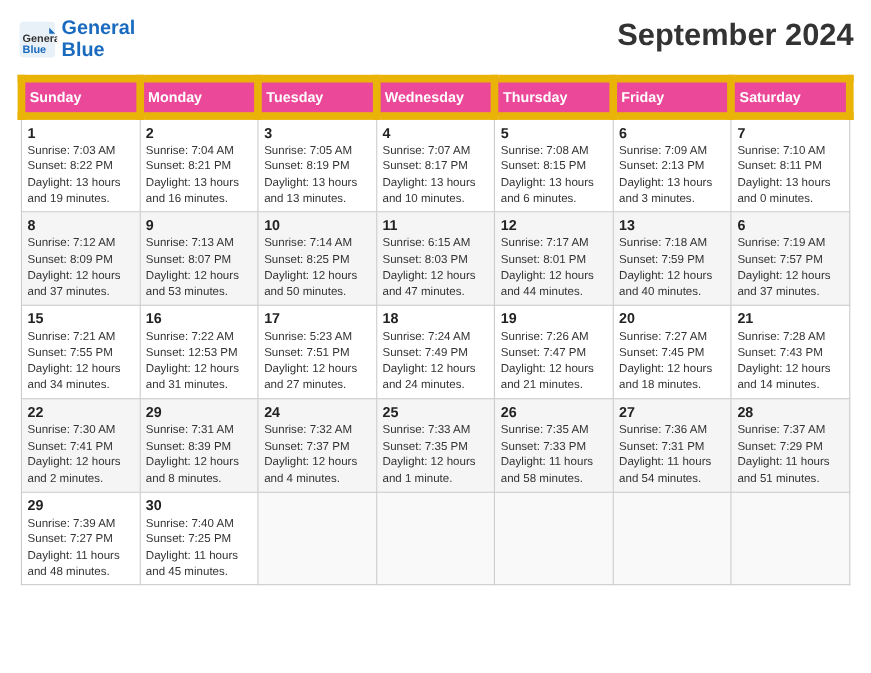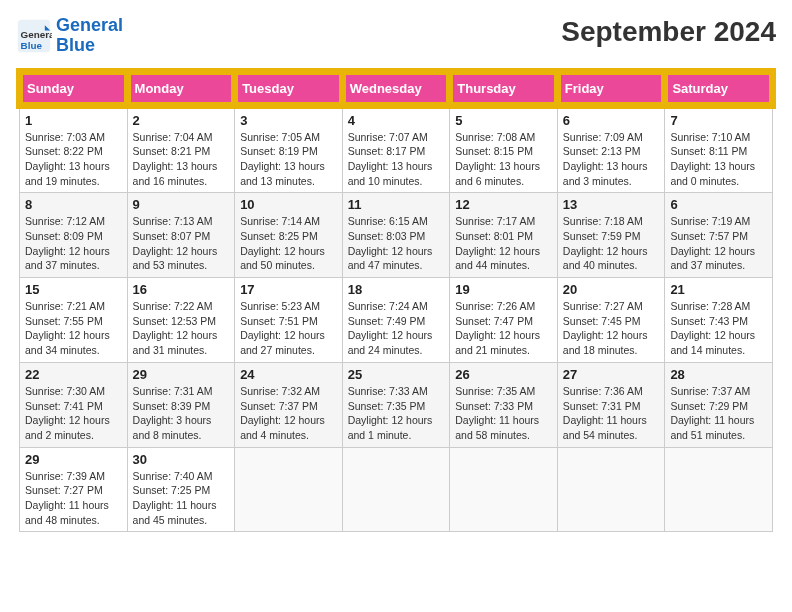--- a/index.html
+++ b/index.html
@@ -304,21 +304,21 @@
           <div>Sunrise: 7:30 AM</div>
           <div>Sunset: 7:41 PM</div>
           <div>Daylight: 12 hours and 2 minutes.</div>
         </div>
       </td>
         <td>
         <span class="day-number">29</span>
         <div class="day-info">
           <div>Sunrise: 7:31 AM</div>
           <div>Sunset: 8:39 PM</div>
-          <div>Daylight: 3 hours and 8 minutes.</div>
+          <div>Daylight: 12 hours and 8 minutes.</div>
         </div>
       </td>
         <td>
         <span class="day-number">24</span>
         <div class="day-info">
           <div>Sunrise: 7:32 AM</div>
           <div>Sunset: 7:37 PM</div>
           <div>Daylight: 12 hours and 4 minutes.</div>
         </div>
       </td>

